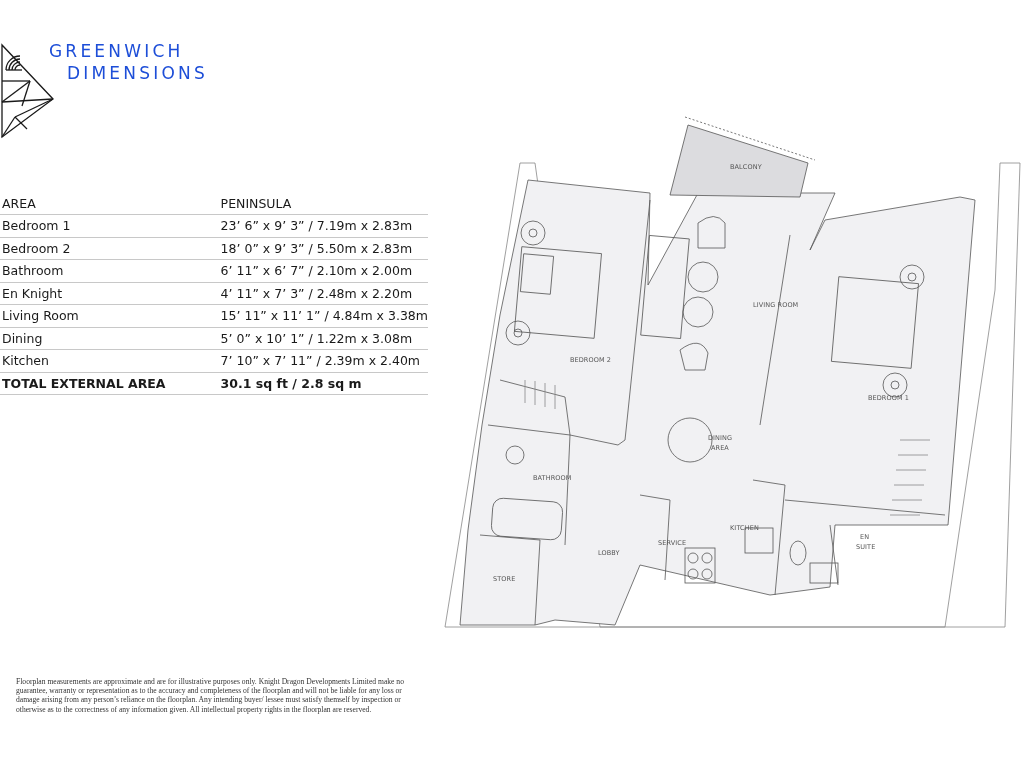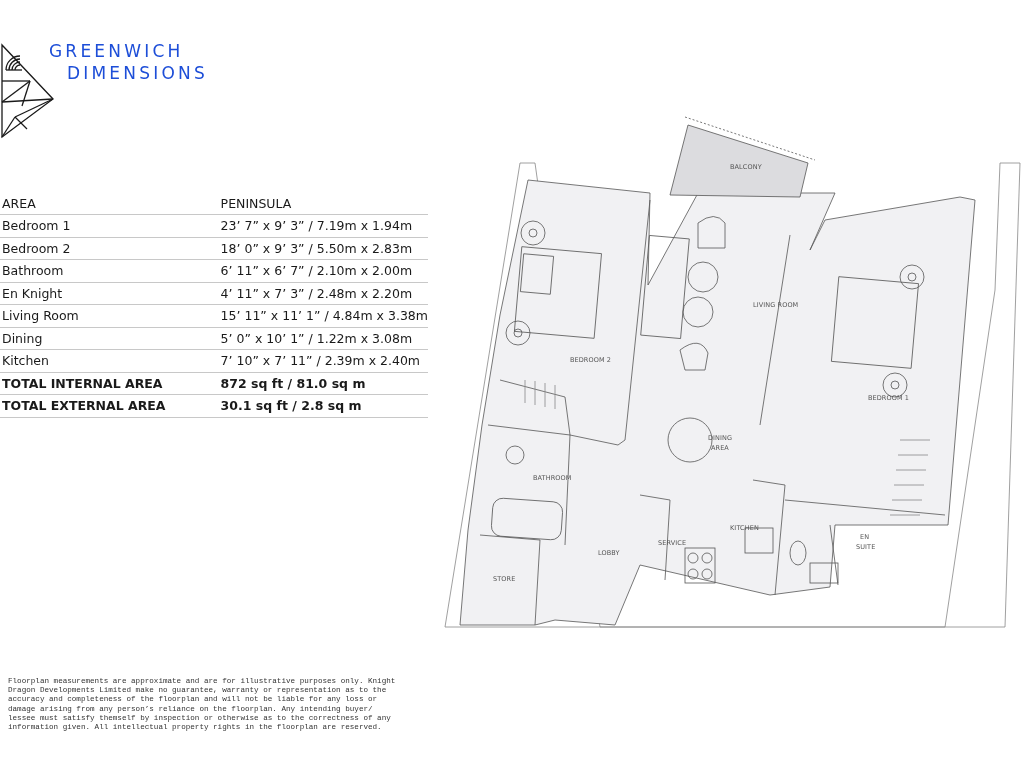--- a/index.html
+++ b/index.html
@@ -7,21 +7,21 @@
   .logo { position:absolute; left:0; top:42px; width:200px; height:100px; }
   .logo svg { position:absolute; left:0; top:0; }
   .brand { position:absolute; left:33px; top:40px; font-size:17px; letter-spacing:3.2px; line-height:22px; font-weight:normal; color:#1d4ed8;margin-left:16px; }
   .brand .l2 { padding-left:18px; display:block; }
   .spec { position:absolute; left:0; top:192px; width:428px; border-collapse:collapse; font-size:12.5px; }
   .spec td, .spec th { padding:0 0 0 2px; height:21.5px; text-align:left; font-weight:normal; border-bottom:1px solid #c8c8c8; white-space:nowrap; }
   .spec th { height:22px; }
   .spec td.dim, .spec th.dim { padding-left:0; }
   .spec .total td { font-weight:bold; }
   .spec col.c1 { width:232px; }
-  .disclaimer { position:absolute; left:8px; top:677px; width:395px; font-family:Liberation Mono, monospace; font-size:7.6px; line-height:9.2px; color:#333; }
+  .disclaimer { position:absolute; left:16px; top:677px; width:395px; font-family:Liberation Serif, serif; font-size:7.6px; line-height:9.2px; color:#333; }
   .plan { position:absolute; left:440px; top:105px; width:590px; height:530px; }
   .rl { font-family:"DejaVu Sans", sans-serif; font-size:6.5px; fill:#555; letter-spacing:0.1px; }
 </style>
 </head>
 <body>
 
 <div class="logo">
   <svg width="60" height="100" viewBox="0 0 60 100">
     <g fill="none" stroke="#1a1a1a" stroke-width="1.3">
       <polygon points="2,3 2,95 53,57"></polygon>
@@ -50,21 +50,21 @@
       <col class="c1">
       <col>
     </colgroup>
   <tbody>
       <tr>
     <th>AREA</th>
     <th class="dim">PENINSULA</th>
   </tr>
   <tr>
     <td>Bedroom 1</td>
-    <td class="dim">23’ 7” x 9’ 3” / 7.19m x 1.94m</td>
+    <td class="dim">23’ 6” x 9’ 3” / 7.19m x 2.83m</td>
   </tr>
   <tr>
     <td>Bedroom 2</td>
     <td class="dim">18’ 0” x 9’ 3” / 5.50m x 2.83m</td>
   </tr>
   <tr>
     <td>Bathroom</td>
     <td class="dim">6’ 11” x 6’ 7” / 2.10m x 2.00m</td>
   </tr>
   <tr>
@@ -75,24 +75,20 @@
     <td>Living Room</td>
     <td class="dim">15’ 11” x 11’ 1” / 4.84m x 3.38m</td>
   </tr>
   <tr>
     <td>Dining</td>
     <td class="dim">5’ 0” x 10’ 1” / 1.22m x 3.08m</td>
   </tr>
   <tr>
     <td>Kitchen</td>
     <td class="dim">7’ 10” x 7’ 11” / 2.39m x 2.40m</td>
-  </tr>
-  <tr class="total">
-    <td>TOTAL INTERNAL AREA</td>
-    <td class="dim">872 sq ft / 81.0 sq m</td>
   </tr>
   <tr class="total">
     <td>TOTAL EXTERNAL AREA</td>
     <td class="dim">30.1 sq ft / 2.8 sq m</td>
   </tr>
 </tbody>
   </table>
 
 <div class="plan">
   <svg width="590" height="530" viewBox="0 0 590 530">

